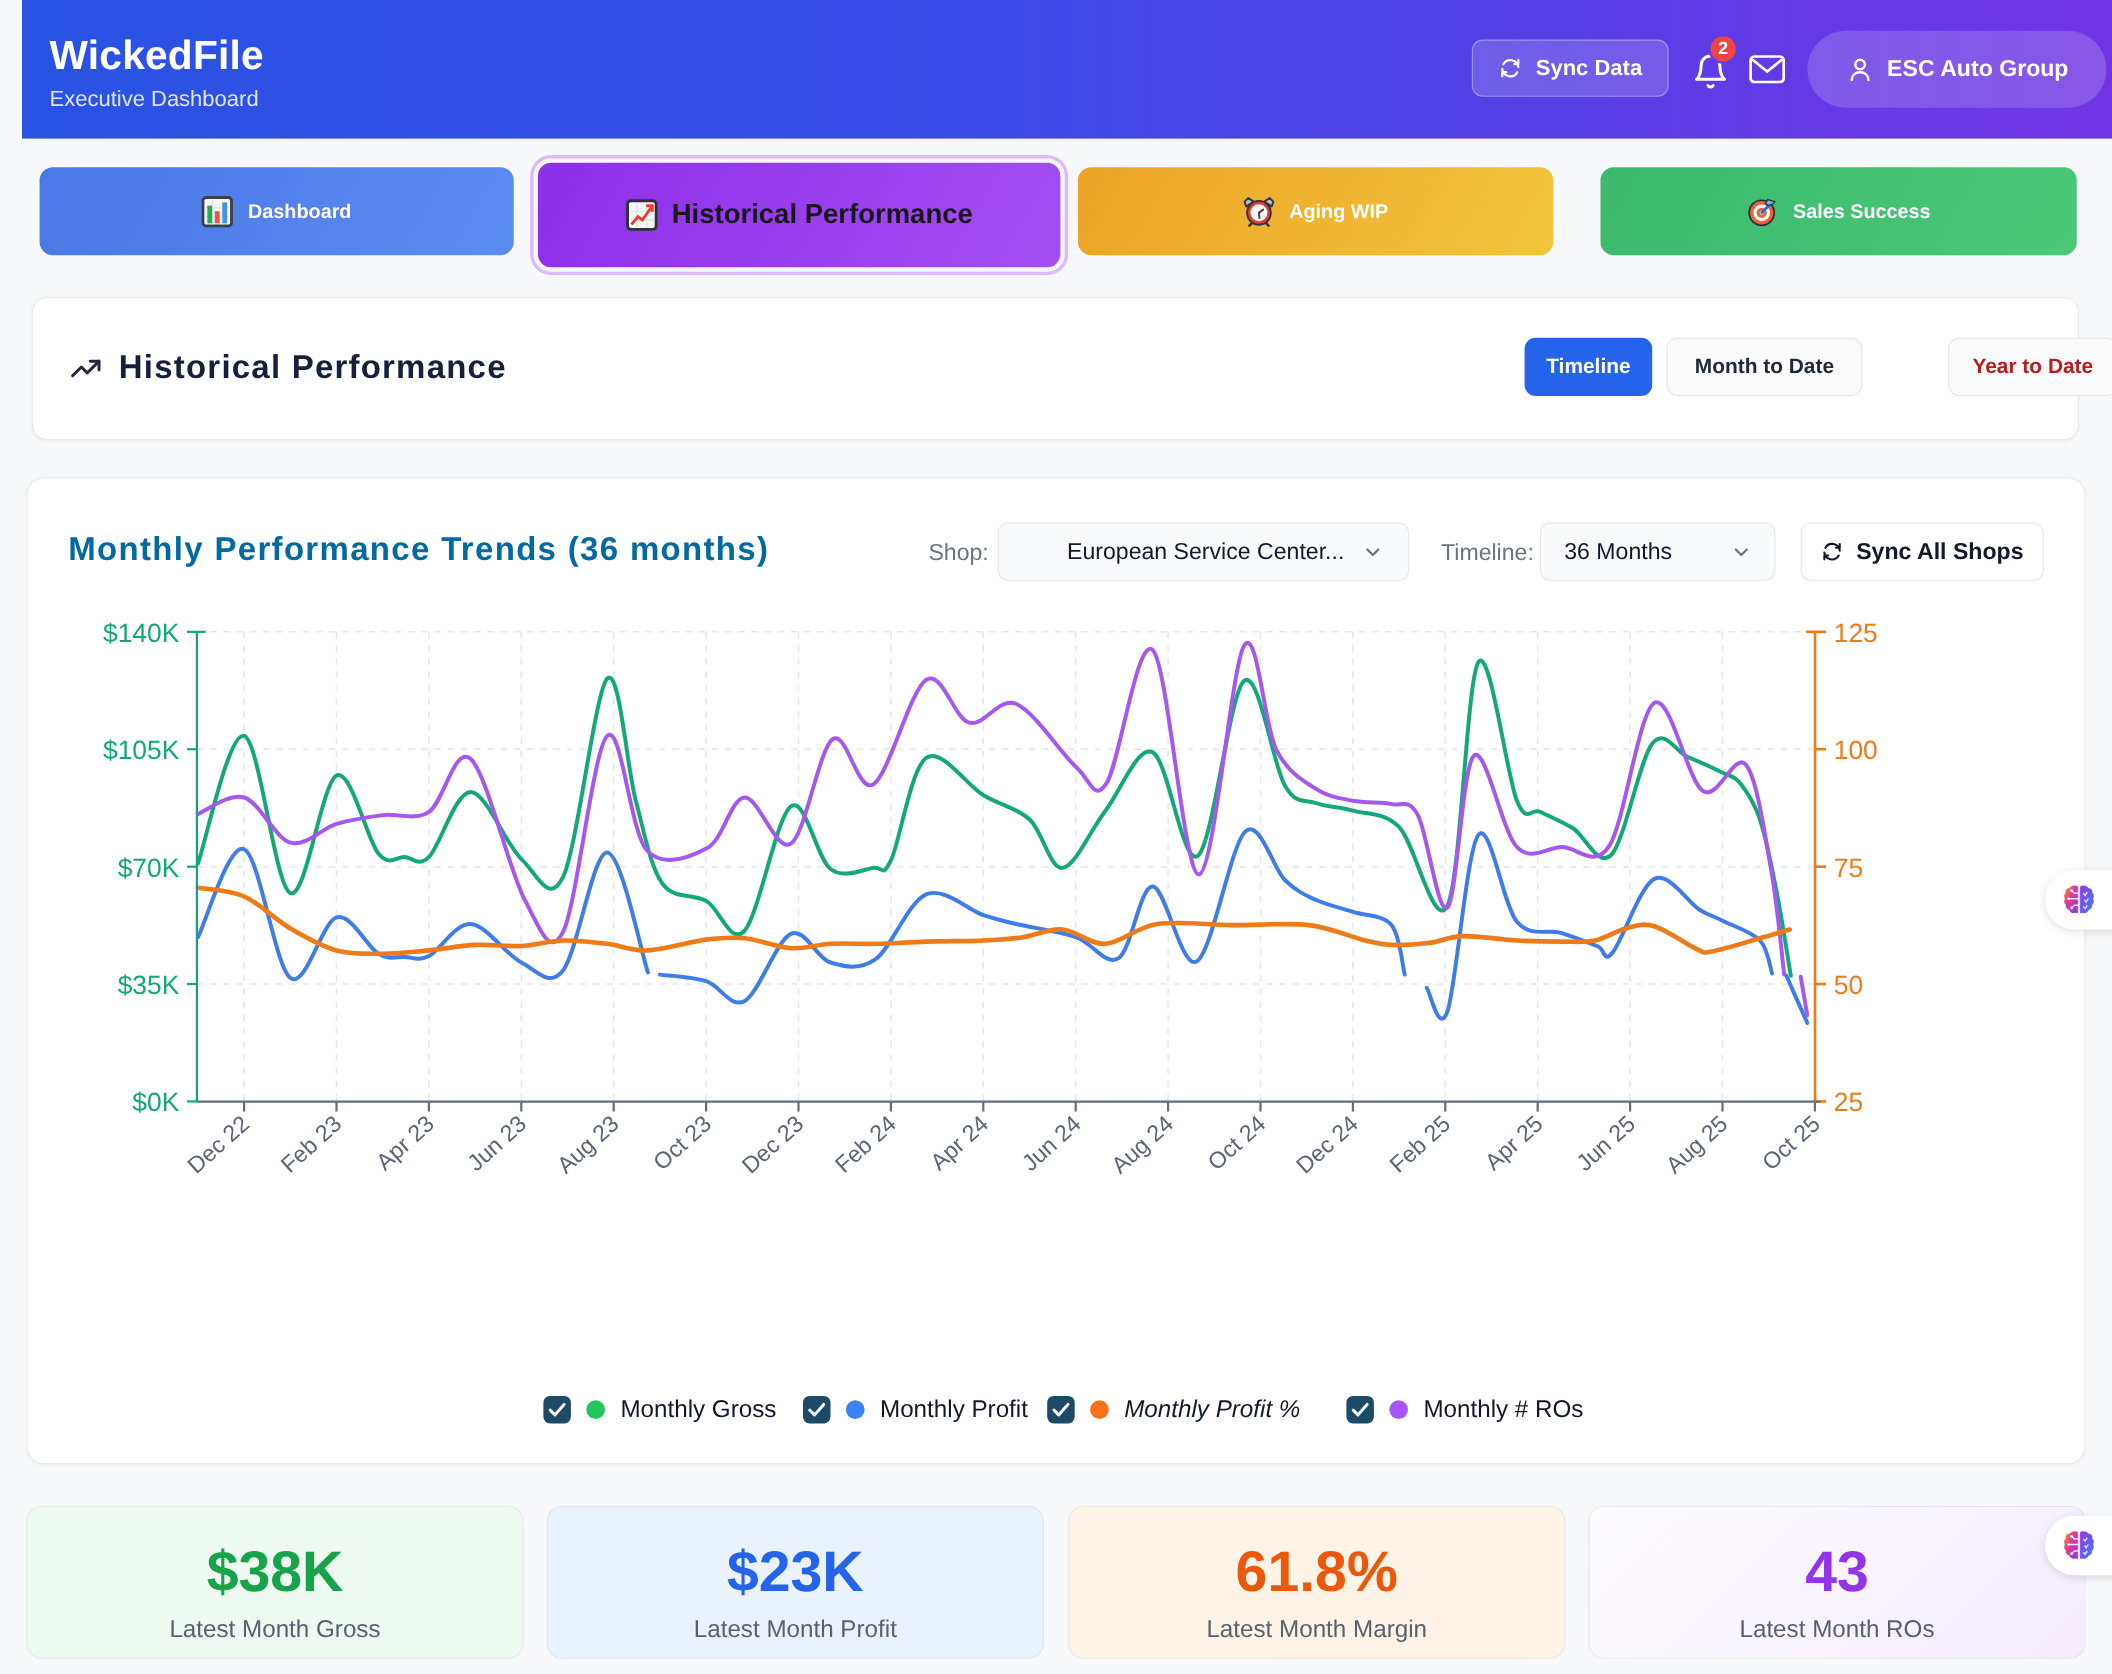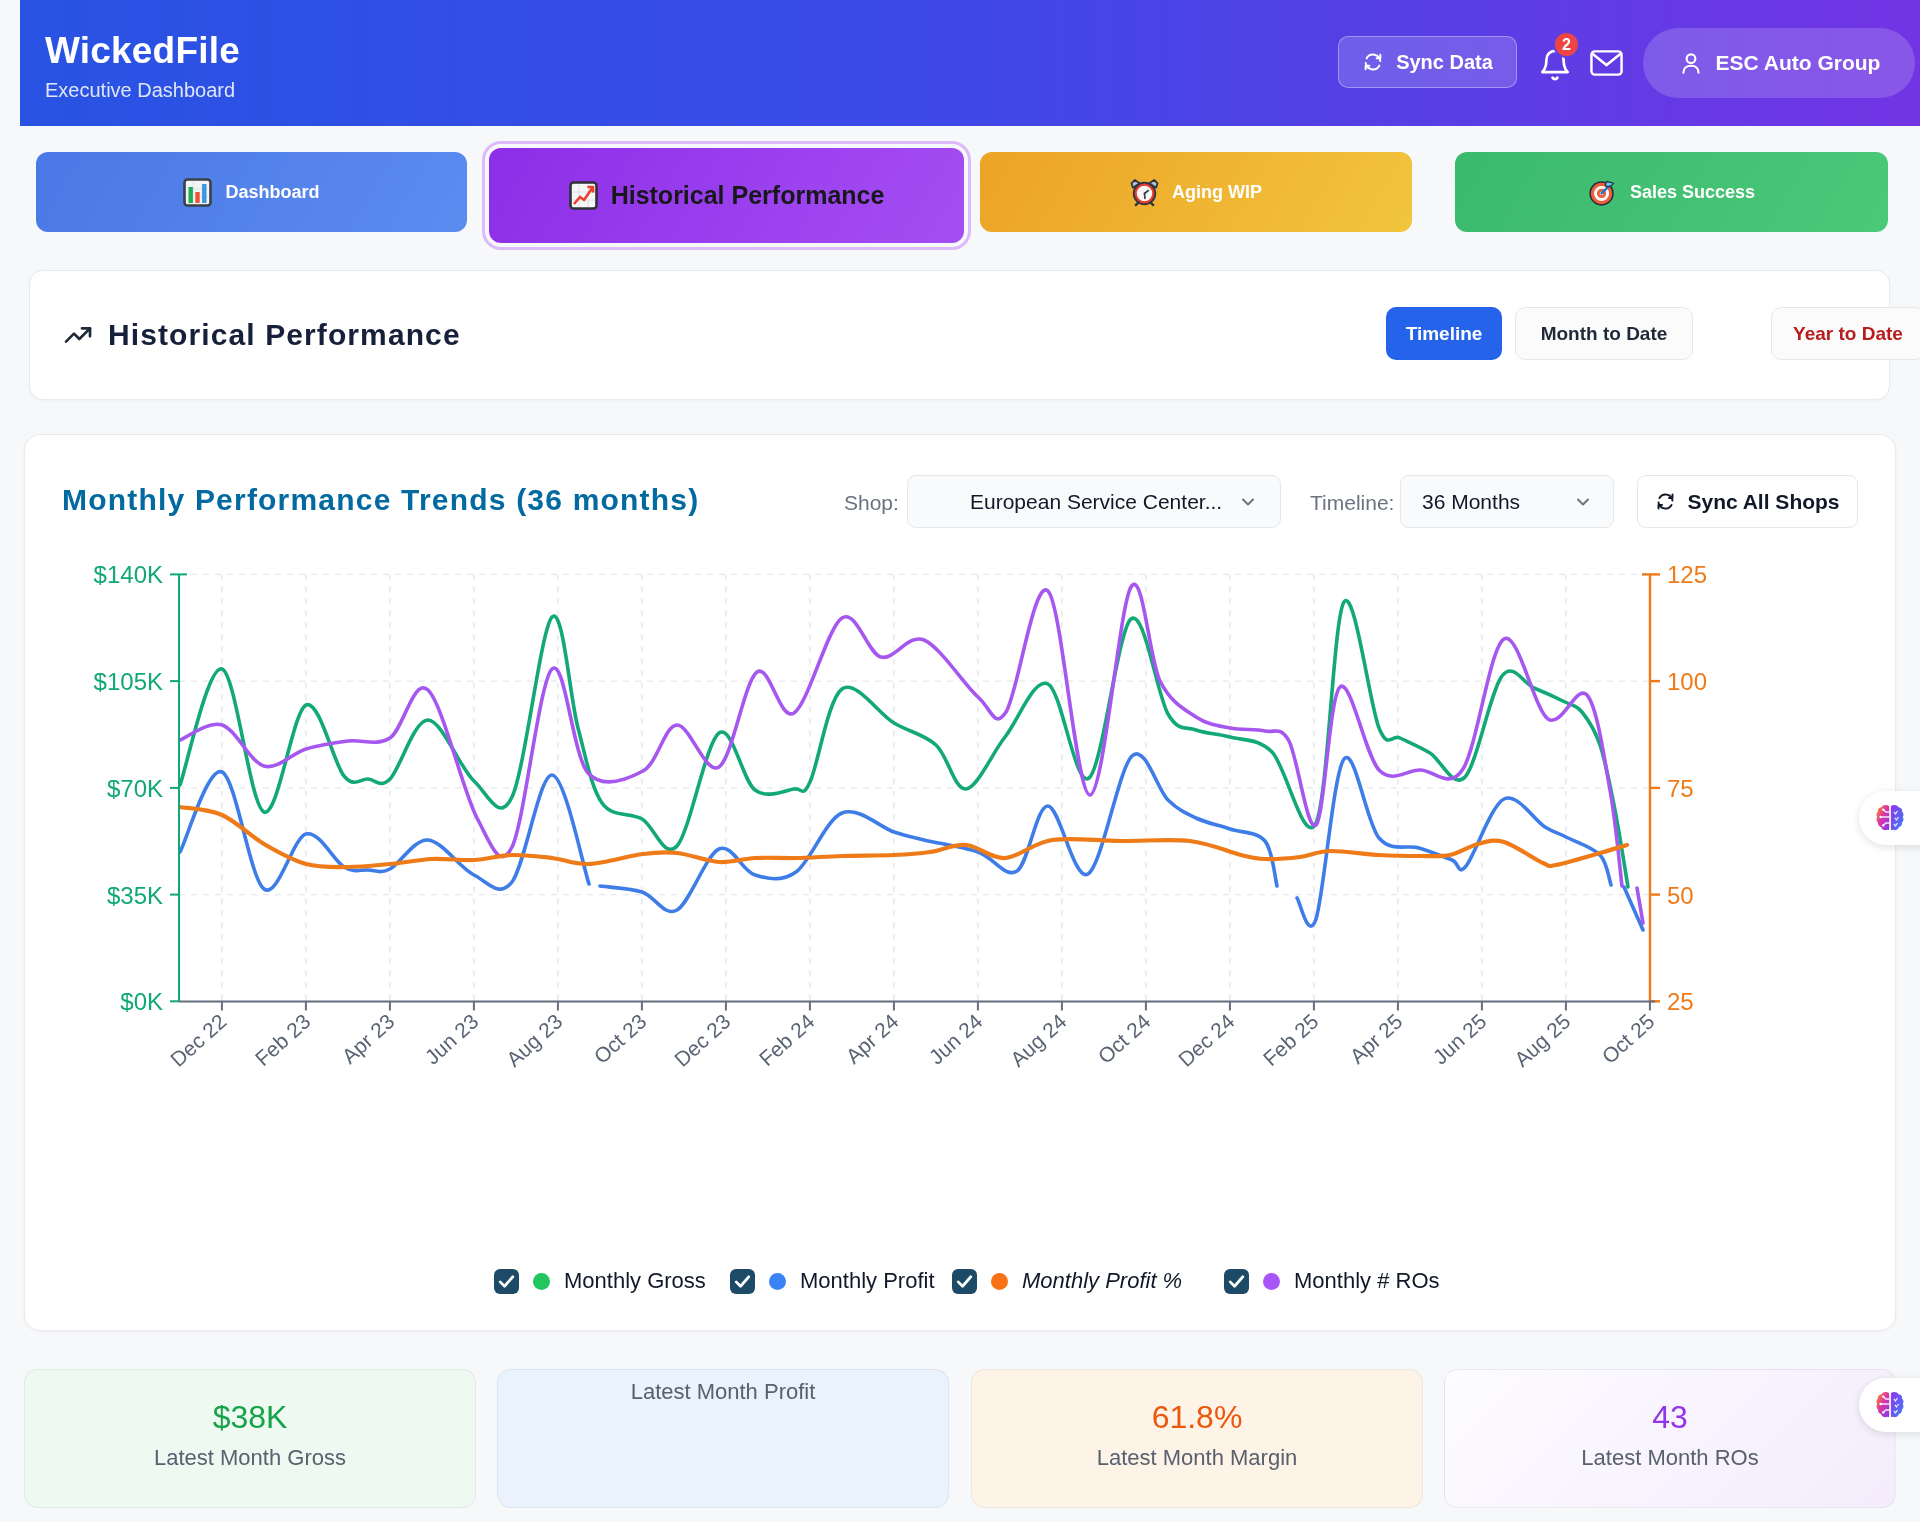--- a/index.html
+++ b/index.html
@@ -55,21 +55,21 @@
     border:1px solid #e5e7eb; border-radius:9px; font-size:21px; font-weight:bold; color:#111827;
     display:flex; align-items:center; justify-content:center; gap:11px; }
   
   .leg { position:absolute; top:1267px; height:28px; display:flex; align-items:center; gap:14px; }
   .cbx { width:25px; height:25px; background:#1d4a66; border-radius:6px; display:flex; align-items:center; justify-content:center; }
   .dot { width:17px; height:17px; border-radius:50%; }
   .legtext { font-size:22px; color:#111827; }
   
   .stat { position:absolute; top:1369px; width:452px; height:139px; border-radius:14px; text-align:center;
     border:1px solid rgba(100,116,139,0.10); }
-  .stat .v { font-size:32px; font-weight:normal; margin-top:29px; }
+  .stat .v { font-size:52px; font-weight:bold; margin-top:29px; }
   .stat .l { font-size:22px; color:#59606e; margin-top:9px; }
   .brainbtn { position:absolute; left:1859px; width:110px; height:54px; border-radius:27px; background:#fff;
     box-shadow:0 2px 8px rgba(0,0,0,0.12); display:flex; align-items:center; padding-left:16px; }
 </style>
 </head>
 <body>
 <div class="header">
   <div class="brand">
       <h1>WickedFile</h1>
       <p>Executive Dashboard</p>
@@ -291,20 +291,21 @@
     </span>
     <span class="dot" style="background:#a855f7;"></span>
     <span class="legtext">Monthly # ROs</span>
   </div>
 
 <div class="stat" style="left:24px; background:#edf9f1;">
     <div class="v" style="color:#16a34a;">$38K</div>
     <div class="l">Latest Month Gross</div>
   </div>
 <div class="stat" style="left:497px; background:#eaf2fd;">
+    <div class="v" style="color:#2563eb;">$23K</div>
     <div class="l">Latest Month Profit</div>
   </div>
 <div class="stat" style="left:971px; background:#fdf3e7;">
     <div class="v" style="color:#ea580c;">61.8%</div>
     <div class="l">Latest Month Margin</div>
   </div>
 <div class="stat" style="left:1444px; background:linear-gradient(135deg,#fdfcff,#f4ecfc);">
     <div class="v" style="color:#9333ea;">43</div>
     <div class="l">Latest Month ROs</div>
   </div>

